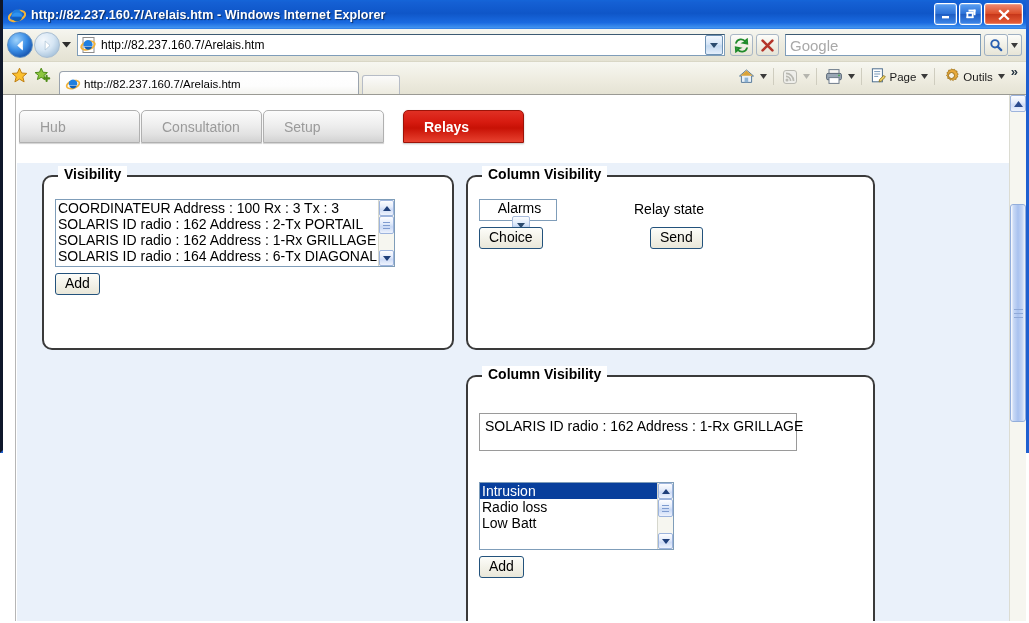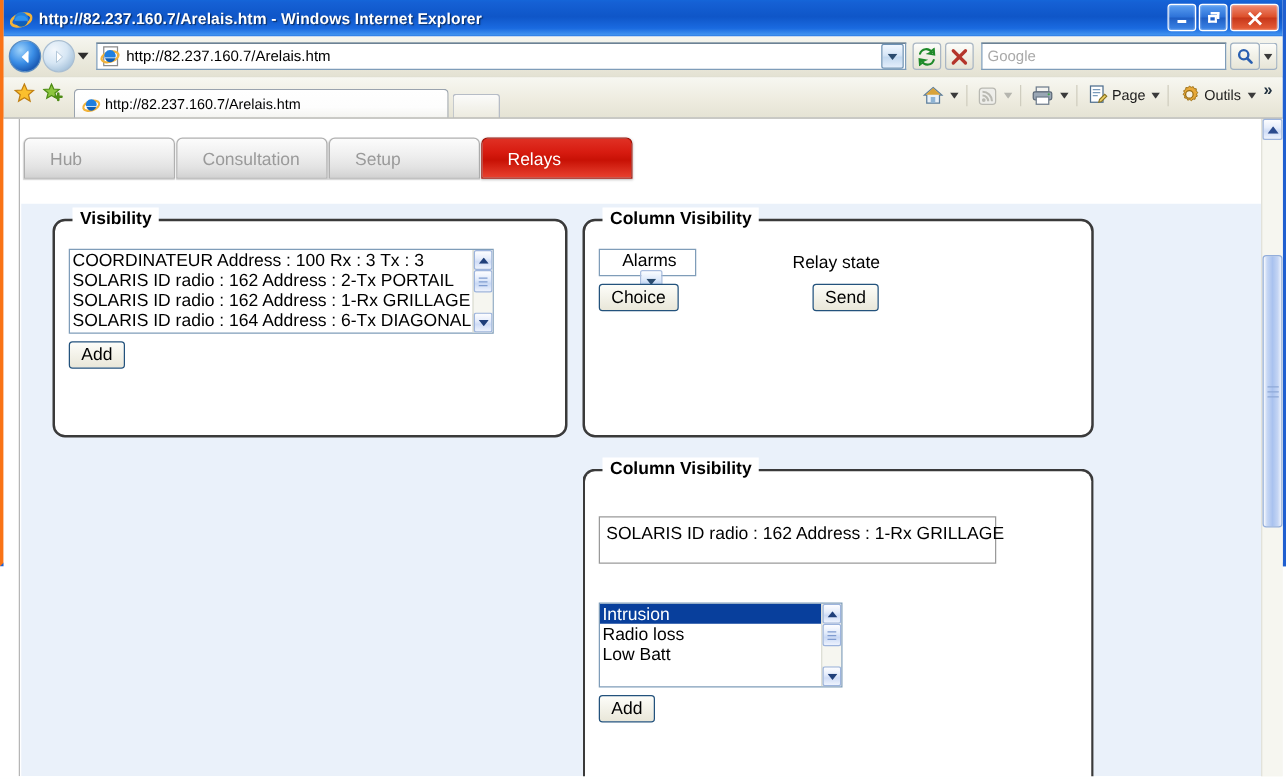--- a/index.html
+++ b/index.html
@@ -9,21 +9,21 @@
     overflow: hidden;
     font-family: "Liberation Sans", sans-serif;
     background: #ffffff;
   }
 
   
   #window {
     position: relative;
     width: 1029px; height: 453px;
     background: #ffffff;
-    border-left: 3px solid #f97316;
+    border-left: 3px solid #0f172a;
     border-right: 3px solid #1f5fd0;
     border-bottom: 3px solid #1f5fd0;
   }
 
   
   #titlebar {
     position: relative;
     height: 29px;
     background: linear-gradient(to bottom,
         #1565d8 0%, #1560d4 8%, #0f56c8 46%, #1a6ae0 78%, #3f91ef 95%, #2c7ae3 100%);
@@ -129,21 +129,21 @@
     width: 196px; height: 22px; flex: none;
     margin-left: 6px;
     display: flex; align-items: center;
     background: #fff;
     border: 1px solid #7f9db9;
     border-top-color: #3c5a73;
   }
   #search-input {
     border: 0; outline: 0; padding: 0 4px;
     font-family: "Liberation Sans", sans-serif;
-    font-size: 12px; color: #000;
+    font-size: 15px; color: #000;
     width: 100%; height: 100%;
     background: transparent;
   }
   #search-input::placeholder { color: #a9a9a9; }
   #search-go {
     width: 24px; height: 22px; flex:none; margin-left: 3px;
     border: 1px solid #9fb0c2; border-radius: 3px;
     background: linear-gradient(to bottom, #fdfdfa 0%, #f1f0e7 50%, #e7e5d7 100%);
     display:flex; align-items:center; justify-content:center;
   }
@@ -236,24 +236,25 @@
     font-size: 14px;
     color: #9a9a9a;
     border: 1px solid #b0b0b0;
     border-radius: 5px 5px 0 0;
     background: linear-gradient(to bottom, #fcfcfc 0%, #eeeeee 45%, #e2e2e2 75%, #d2d2d2 100%);
     margin-right: 1px;
     box-shadow: 0 1px 1px rgba(0,0,0,.18);
   }
   .site-tab.active {
     color: #ffffff;
-    font-weight: normal;
+    font-weight: bold;
     border: 1px solid #9d1308;
     background: linear-gradient(to bottom, #e03024 0%, #d71b10 35%, #c81105 55%, #e8412f 100%);
     box-shadow: 0 1px 2px rgba(0,0,0,.25);
+    margin-left: 18px;
   }
 
   #content-area {
     position: absolute;
     left: 0; right: 0; top: 68px; bottom: 0;
     background: #eaf1fa;
   }
 
   
   .panel {

